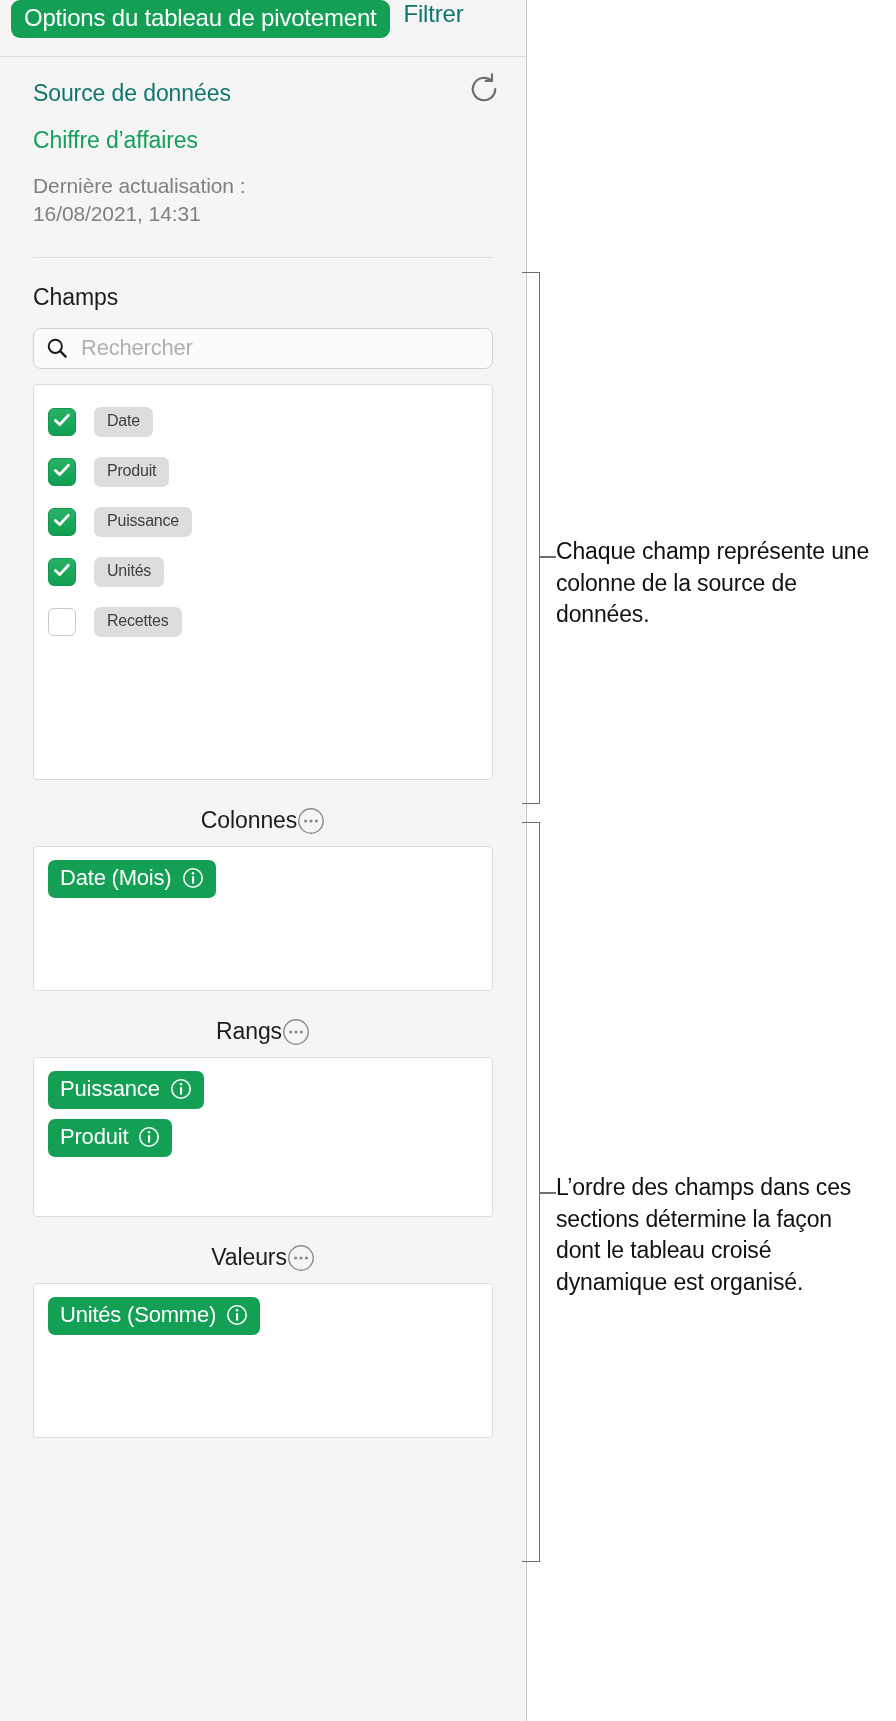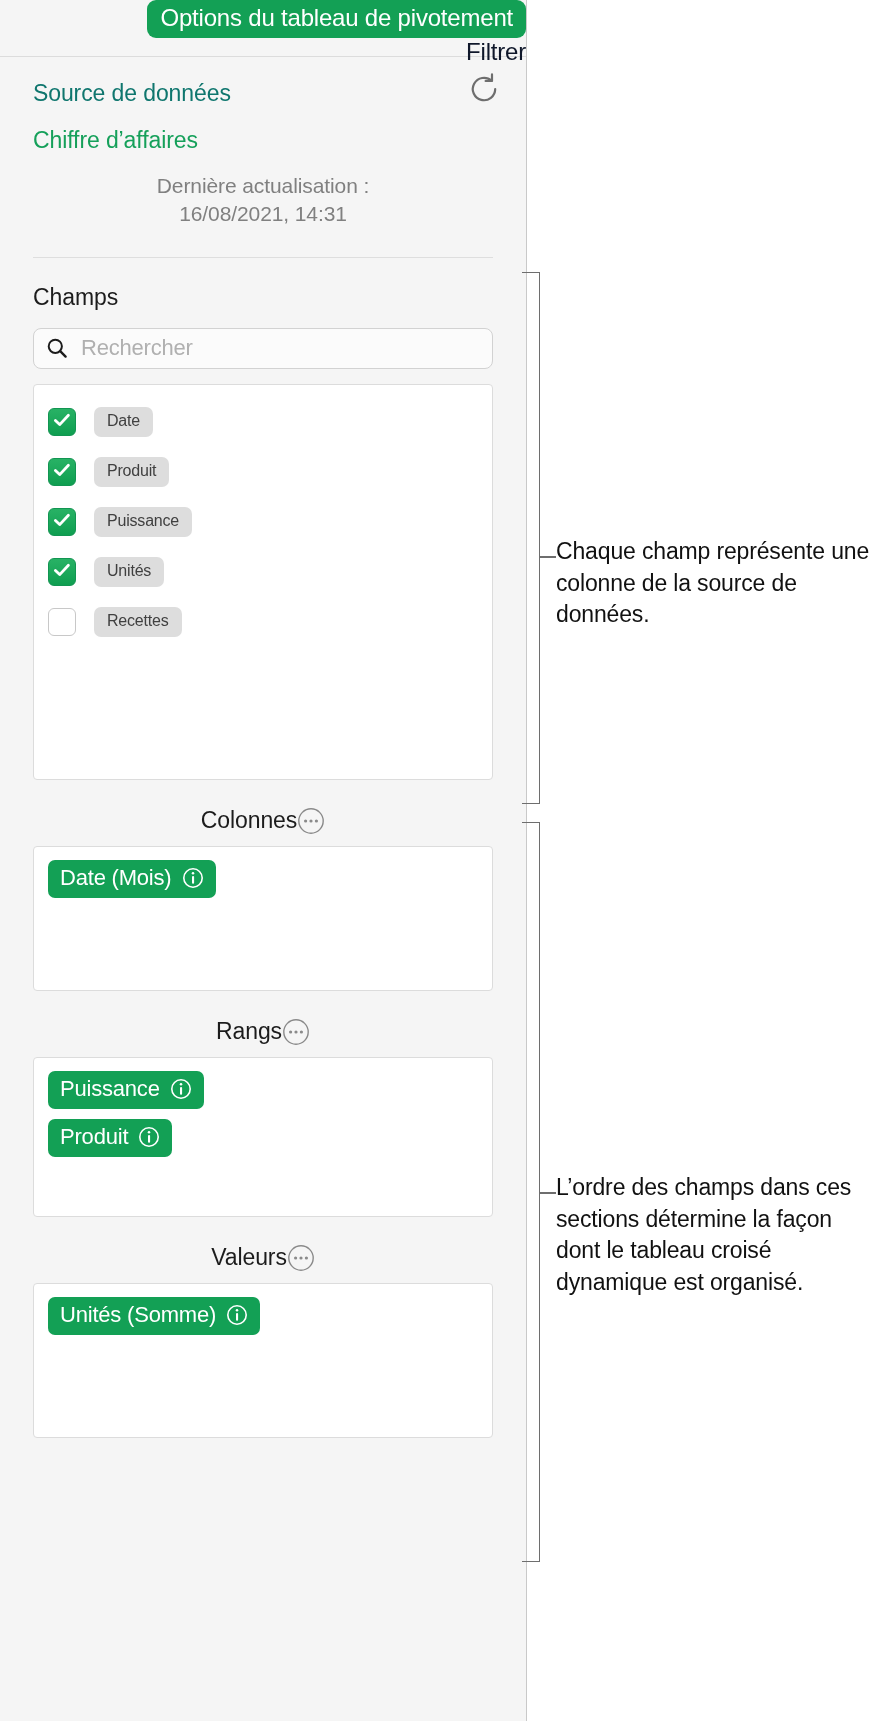--- a/index.html
+++ b/index.html
@@ -29,42 +29,41 @@
     overflow: hidden;
   }
 
   
   .tabbar {
     position: relative;
     height: 57px;
     border-bottom: 1.5px solid #dcdcdc;
     background: #f5f5f5;
     display: flex;
-    align-items: flex-end;
+    align-items: flex-start;
     padding-left: 11px;
     box-sizing: border-box;
-    flex-direction: column;
   }
   .tab {
     font-size: 24px;
     color: #3c3c3c;
     white-space: nowrap;
     letter-spacing: -0.2px;
   }
   .tab.active {
     background: #16a34a;
     background: #13a055;
     color: #ffffff;
     border-radius: 9px;
     padding: 6px 13px 8px 13px;
     line-height: 1;
   }
   .tab.inactive {
     padding-left: 14px;
-    color: #0f172a;
+    color: #0f766e;
   }
 
   
   .body {
     padding: 0 33px;
     box-sizing: border-box;
   }
 
   .src-title {
     font-size: 23px;
@@ -77,21 +76,20 @@
     color: #15a05a;
     margin-top: 20px;
     letter-spacing: -0.1px;
   }
   .src-updated {
     font-size: 21px;
     color: #808080;
     margin-top: 18px;
     line-height: 1.35;
     letter-spacing: -0.1px;
-    text-align: center;
   }
 
   .refresh-btn {
     position: absolute;
     right: 25px;
     top: 72px;
     width: 34px;
     height: 34px;
   }
 

